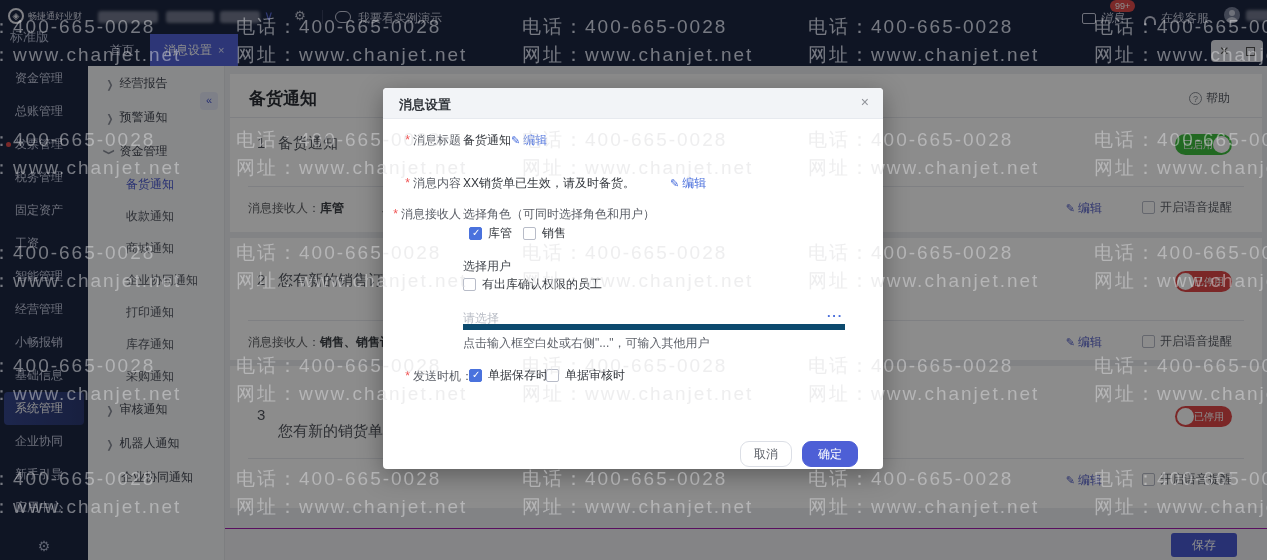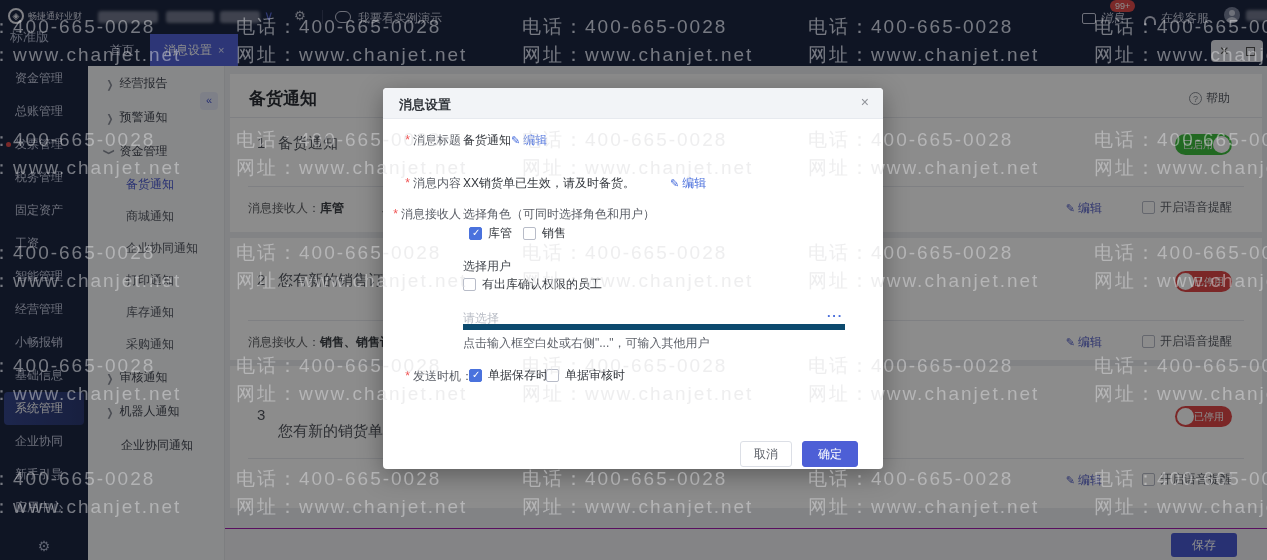--- a/index.html
+++ b/index.html
@@ -100,21 +100,21 @@
   .m-value { position:absolute; left:80px; font-size:12px; color:#33373d; white-space:nowrap; }
   .m-edit { position:absolute; font-size:12px; color:#4a6fdc; cursor:pointer; }
   .m-check { position:absolute; display:flex; align-items:center; gap:6px; font-size:12px; color:#33373d; cursor:pointer; }
   .cb.checked { background:#4a72dd; border-color:#4a72dd; position:relative; }
   .cb.checked::after { content:"✓"; position:absolute; left:2px; top:-1px; color:#fff; font-size:10px; }
   .m-plain { position:absolute; left:80px; font-size:12px; color:#44484f; }
   .m-input { position:absolute; left:80px; width:382px; border-bottom:6px solid #0c4a6e; height:24px; cursor:text; }
   .m-placeholder { position:absolute; left:0; top:4px; font-size:12px; color:#b9bdc6; }
   .m-more { position:absolute; right:2px; top:2px; font-size:13px; color:#4a6fdc; letter-spacing:1px; cursor:pointer; font-weight:bold; }
   .m-hint { position:absolute; left:80px; font-size:12px; color:#5f636b; }
-  .m-btn { position:absolute; height:26px; font-size:12px; border-radius:3px; cursor:pointer; }
+  .m-btn { position:absolute; height:26px; font-size:12px; border-radius:9px; cursor:pointer; }
   .m-btn.cancel { left:357px; top:353px; width:52px; background:#fff; border:1px solid #dcdfe6; color:#5a5e66; }
   .m-btn.confirm { left:419px; top:353px; width:56px; background:#4d5fd6; border:1px solid #4d5fd6; color:#fff; }
 
   
   .watermark { position:absolute; inset:0; z-index:9; pointer-events:none; overflow:hidden; }
   .wm-tile { position:absolute; color:rgba(222,222,224,.5); font-size:19px; letter-spacing:2px; white-space:nowrap; }
   .wm-tile div { height:28px; }
 </style>
 </head>
 <body>
@@ -184,20 +184,21 @@
         <span class="wc-fs"></span>
       </div>
     </div>
 
     <div class="submenu">
       <div class="collapse-btn">«</div>
       <div class="sm-group"><span class="sm-arrow">❯</span><span>经营报告</span></div>
       <div class="sm-group"><span class="sm-arrow">❯</span><span>预警通知</span></div>
       <div class="sm-group"><span class="sm-arrow down">❯</span><span>资金管理</span></div>
       <div class="sm-child selected">备货通知</div>
+      <div class="sm-child">收款通知</div>
       <div class="sm-child">商城通知</div>
       <div class="sm-child">企业协同通知</div>
       <div class="sm-child">打印通知</div>
       <div class="sm-child">库存通知</div>
       <div class="sm-child">采购通知</div>
       <div class="sm-group"><span class="sm-arrow">❯</span><span>审核通知</span></div>
       <div class="sm-group"><span class="sm-arrow">❯</span><span>机器人通知</span></div>
       <div class="sm-group" style="padding-left:33px;"><span>企业协同通知</span></div>
     </div>
 

